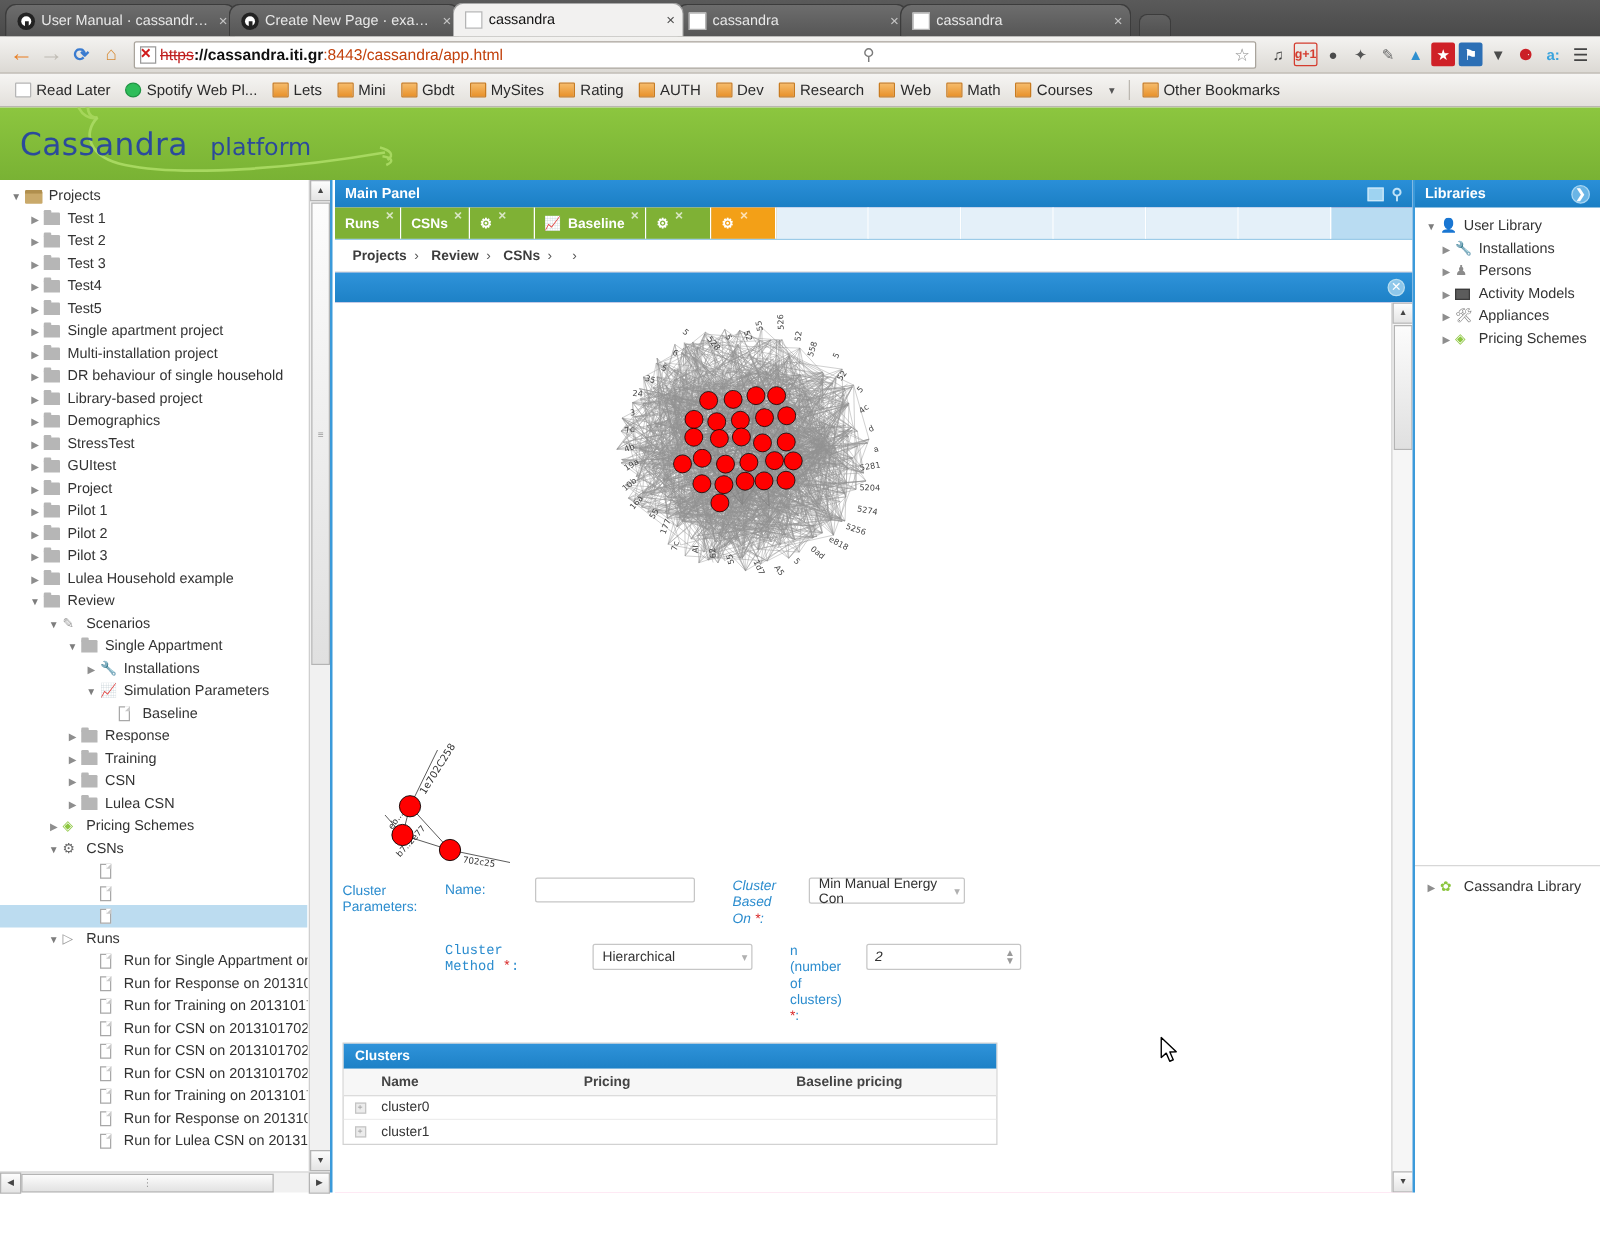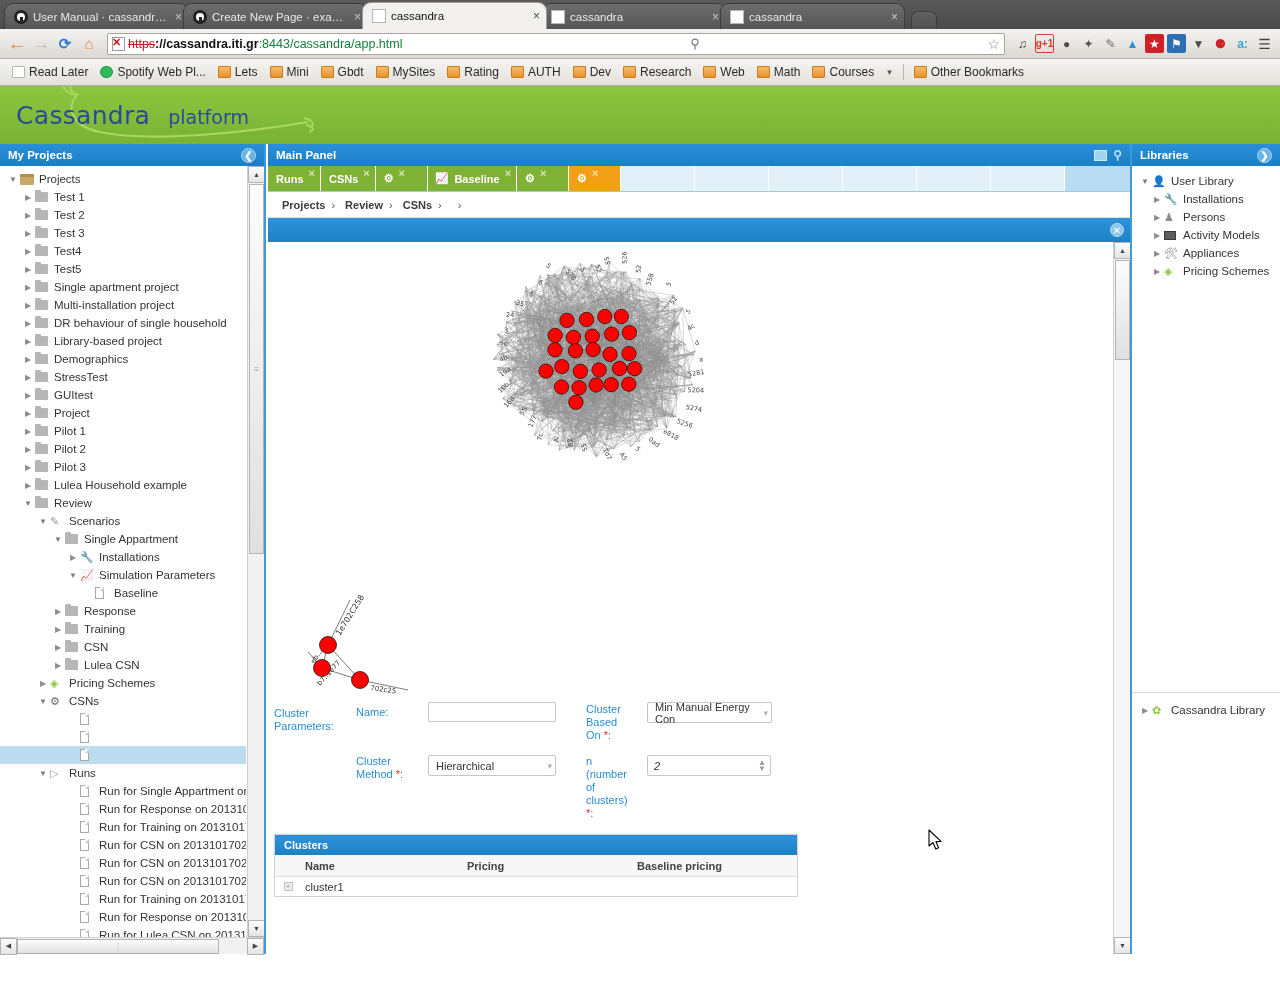--- a/index.html
+++ b/index.html
@@ -85,21 +85,21 @@
   #urlbar .lockbad {
     width: 13px; height: 14px; margin-right: 3px; flex: 0 0 13px;
     position: relative; background: #fff; border: 1px solid #9a9a9a;
   }
   #urlbar .lockbad::after {
     content: "✕"; position: absolute; left: -1px; top: -2px;
     color: #d01b1b; font-size: 11px; font-weight: bold;
   }
   .url-scheme { color: #c02020; text-decoration: line-through; }
   .url-host { color: #111; font-weight: bold; }
-  .url-rest { color: #15803d; }
+  .url-rest { color: #c2410c; }
   #urlbar .uicon { margin-left: auto; padding-left: 6px; color: #7b7b7b; font-size: 13px; }
   #urlbar .uicon.star { color: #8a8a8a; font-size: 14px; }
   #ext-icons { display: flex; align-items: center; gap: 3px; padding-left: 3px; }
   .ext { width: 19px; height: 19px; display:flex; align-items:center; justify-content:center;
          font-size: 12px; border-radius: 2px; }
 
   #bookmarks {
     height: 27px; display: flex; align-items: center;
     background: linear-gradient(#f6f5f3, #e3e0db);
     border-bottom: 1px solid #b0aca5;
@@ -282,21 +282,21 @@
   }
   .fld-label { color: #2b8cce; font-size: 11px; line-height: 13px; }
   .req { color: #d92b2b; }
   .txtinput {
     width: 128px; height: 20px; border: 1px solid #c6c6c6; background: #fff;
     border-radius: 2px;
   }
   .selbox {
     height: 21px; border: 1px solid #c6c6c6; background: #fff; border-radius: 2px;
     display: flex; align-items: center; padding: 0 3px 0 7px;
-    font-size: 11px; color: #333;
+    font-size: 11px; color: #333; margin-left: 46px;
   }
   .selbox .caret { margin-left: auto; color: #b0b0b0; font-size: 9px; padding-left:6px;}
   .spinbox {
     width: 124px; height: 21px; border: 1px solid #c6c6c6; background: #fff;
     border-radius: 2px; display:flex; align-items:center; padding: 0 4px 0 6px;
     font-size: 11px; color:#333; font-style: italic;
   }
   .spinbox .arrows { margin-left:auto; color:#9a9a9a; font-size:8px; line-height:6px; text-align:center;}
   .bluebtn {
     background: linear-gradient(#3fa0dd,#2285c9); color:#fff; font-weight: bold;
@@ -479,24 +479,20 @@
     </svg>
     <div id="logo-wrap">
       <span id="logo-text">Cassandra</span>
       <span id="logo-platform">platform</span>
     </div>
   </div>
 
   <div id="app-body">
 
     <div id="left-panel">
-      <div class="panel-head">
-        <span class="title">My Projects</span>
-        <span class="round-arrow">❮</span>
-      </div>
       <div id="left-tree-wrap">
         <div id="left-tree">
             <div class="tnode" style="padding-left:6px;">
               <span class="tw open">▼</span>
               <span class="ti">
                 <span class="projic"></span>
               </span>
               <span>Projects</span>
             </div>
             <div class="tnode" style="padding-left:21px;">
@@ -2526,31 +2522,31 @@
             <circle cx="72" cy="90" r="8.5" fill="#ff0000" stroke="#000" stroke-width="0.7"></circle>
           </svg>
 
           <div id="form-area">
             <div class="form-row">
               <div class="sect-label">Cluster Parameters:</div>
               <div style="flex:1;">
                 <div style="display:flex;align-items:flex-start;">
                   <div style="width:72px;padding-top:4px;" class="fld-label">Name:</div>
                   <input class="txtinput" type="text" value="" style="">
-                  <div style="width:66px;padding-left:30px;padding-top:1px;" class="fld-label">
+                  <div style="width:66px;padding-left:30px;padding-top:1px;font-style:italic;" class="fld-label">
                     <span>Cluster Based On</span> <span class="req">*</span><span>:</span>
                   </div>
                   <div class="selbox" style="width:125px;margin-left:25px;">
                     <span>Min Manual Energy Con</span>
                     <span class="caret">▾</span>
                   </div>
                 </div>
 
                 <div style="display:flex;align-items:flex-start;margin-top:13px;">
-                  <div style="width:72px;" class="fld-label">
+                  <div style="width:72px;font-family:Liberation Mono, monospace;" class="fld-label">
                     <span>Cluster Method</span> <span class="req">*</span><span>:</span>
                   </div>
                   <div class="selbox" style="width:128px;">
                     <span>Hierarchical</span>
                     <span class="caret">▾</span>
                   </div>
                   <div style="width:66px;padding-left:30px;" class="fld-label">
                     <span>n (number of clusters)</span> <span class="req">*</span><span>:</span>
                   </div>
                   <div class="spinbox" style="margin-left:25px;">
@@ -2564,20 +2560,28 @@
 
             <div class="form-row" style="margin-top:14px;">
               <div style="flex:1;">
                 <div class="tablebox" style="width:524px;">
                   <div class="tbl-head">Clusters</div>
                   <div class="tbl-cols">
                     <div class="c-gutter"></div>
                     <div class="c-name">Name</div>
                     <div class="c-pricing">Pricing</div>
                     <div class="c-base">Baseline pricing</div>
+                  </div>
+                  <div class="tbl-row">
+                    <div class="c-gutter">
+                        <span class="plusbox">+</span>
+                      </div>
+                    <div class="c-name">cluster0</div>
+                    <div class="c-pricing"></div>
+                    <div class="c-base"></div>
                   </div>
                   <div class="tbl-row" style="border-bottom:none;">
                     <div class="c-gutter">
                         <span class="plusbox">+</span>
                       </div>
                     <div class="c-name">cluster1</div>
                     <div class="c-pricing"></div>
                     <div class="c-base"></div>
                   </div>
                 </div>

